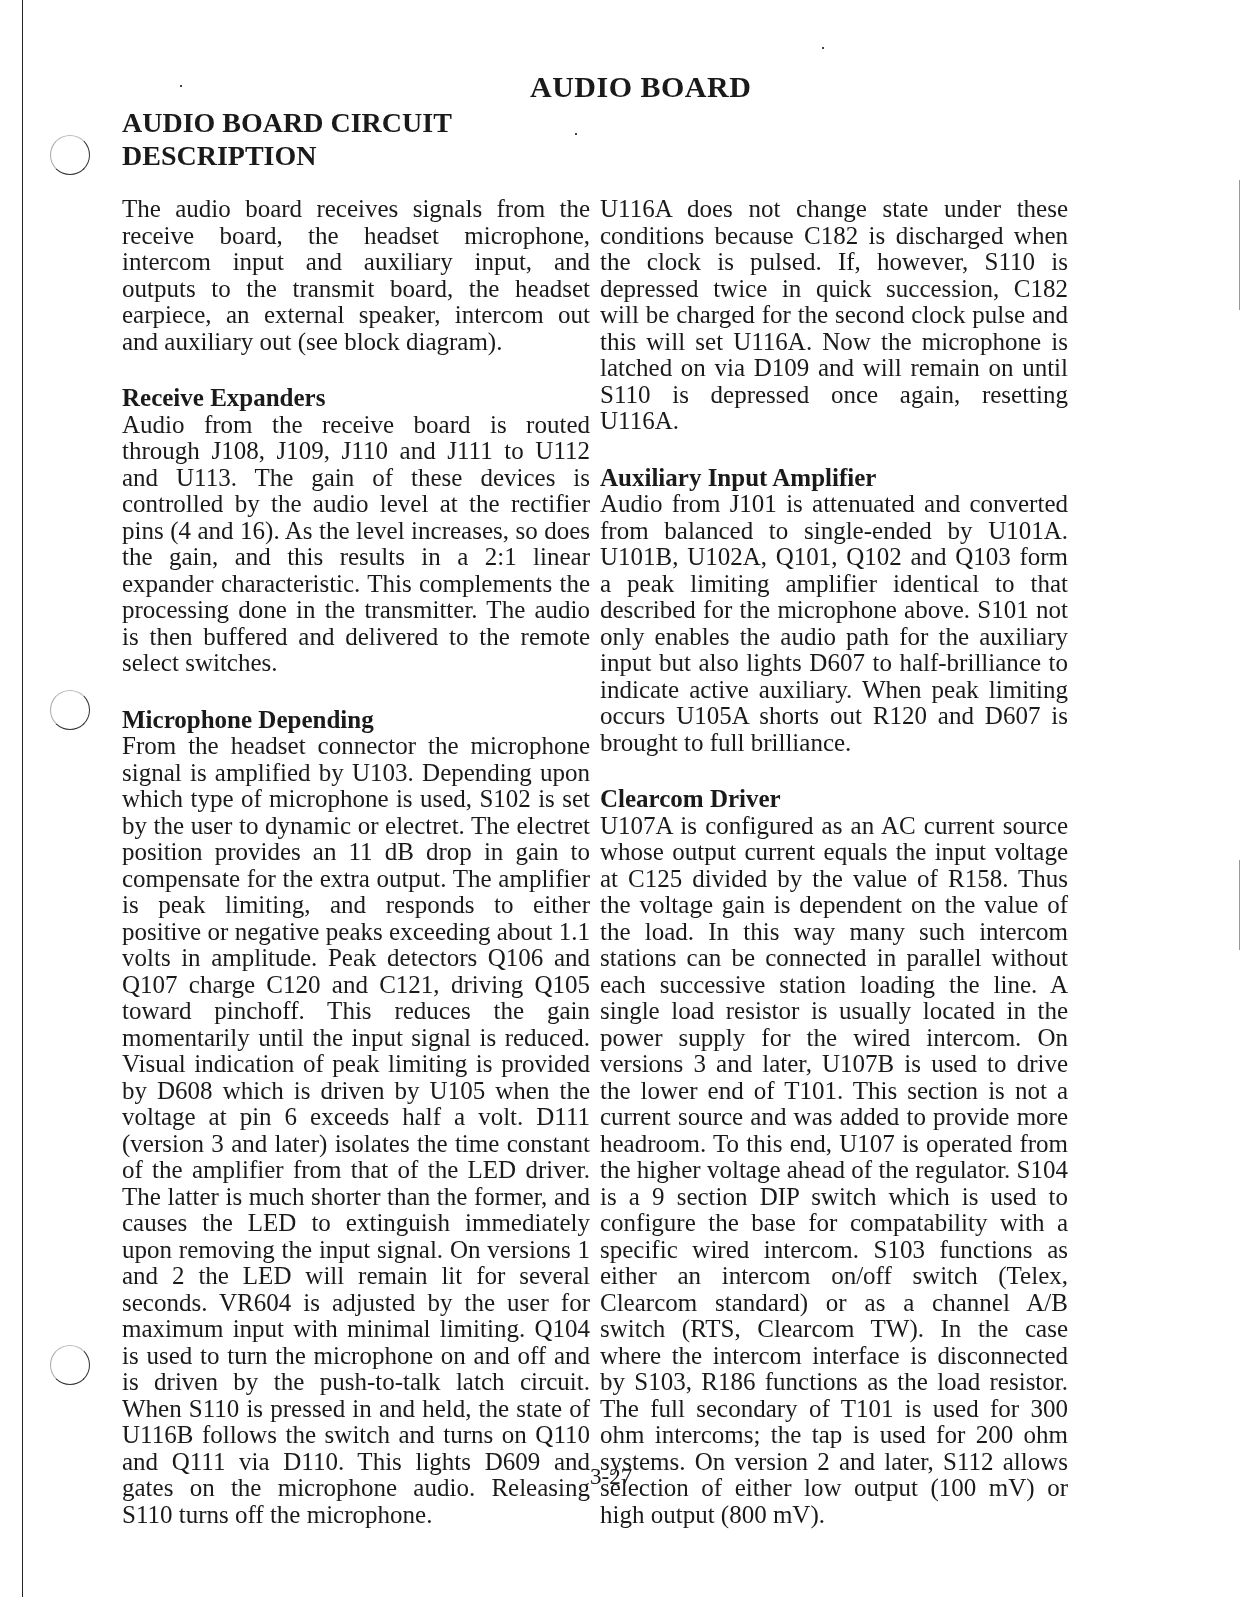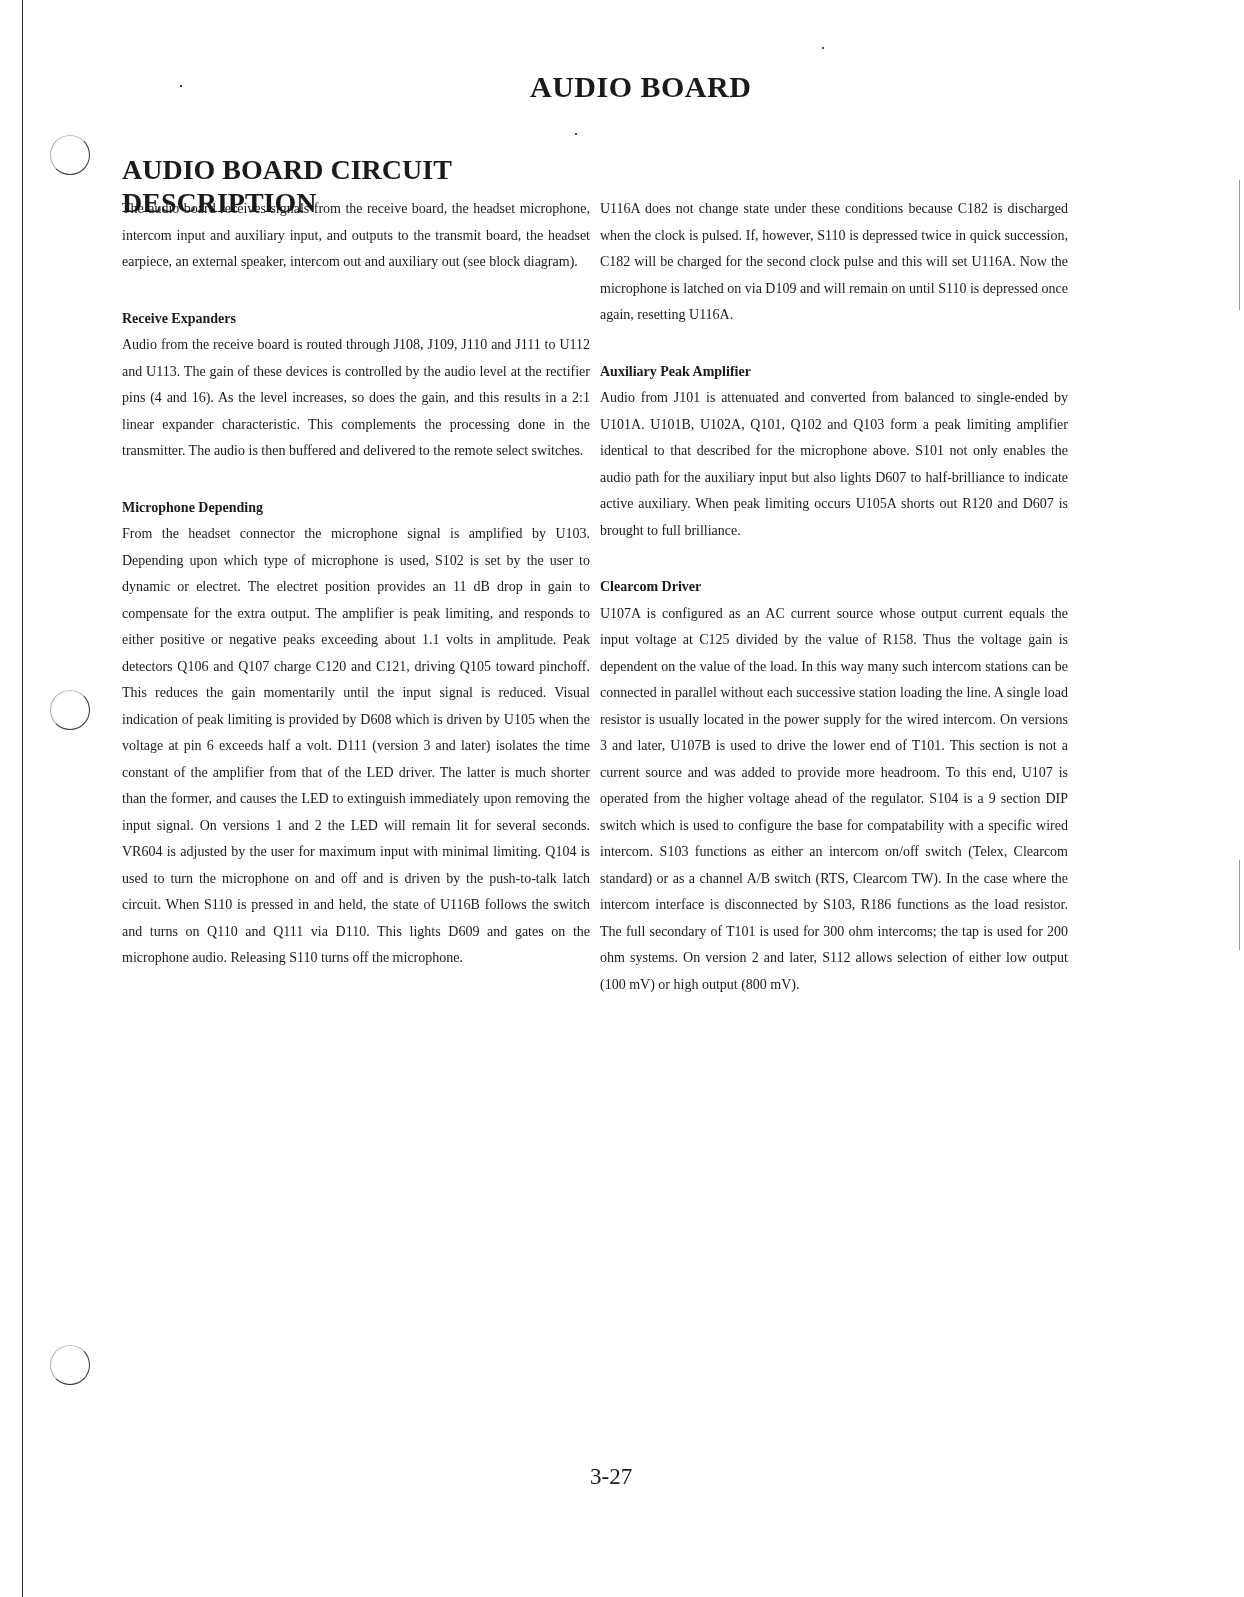--- a/index.html
+++ b/index.html
@@ -5,22 +5,22 @@
     html, body { margin: 0; padding: 0; background: #ffffff; }
     body { width: 1244px; height: 1597px; position: relative; overflow: hidden;
            font-family: "Liberation Serif", "DejaVu Serif", serif; color: #1a1a1a; }
     .edge-line { position: absolute; left: 22px; width: 1px; background: #222; }
     .right-edge { position: absolute; right: 4px; width: 1px; background: #999; }
     .hole { position: absolute; left: 50px; width: 38px; height: 38px; border: 1.5px solid #333;
             border-radius: 50%; border-left-color: #aaa; border-top-color: #bbb; }
     .page-header { position: absolute; top: 70px; left: 490px; font-size: 30px; font-weight: bold;
                    letter-spacing: 0.5px; margin-left: 40px; }
     .section-title { position: absolute; top: 106px; left: 122px; font-size: 28px; font-weight: bold;
-                     line-height: 33px; margin-top: 47px; }
-    .column { position: absolute; top: 196px; width: 468px; font-size: 14px; line-height: 26.5px;
+                     line-height: 33px; }
+    .column { position: absolute; top: 196px; width: 468px; font-size: 25px; line-height: 26.5px;
               text-align: justify; }
     .col-left { left: 122px; }
     .col-right { left: 600px; }
     .para { margin: 0; }
     .subhead { font-weight: bold; margin: 0; }
     .gap-c { height: 30px; }
     .page-number { position: absolute; top: 1464px; left: 590px; font-size: 23px; }
     .speck { position: absolute; width: 2px; height: 2px; background: #444; }
   </style>
 </head>
@@ -48,20 +48,20 @@
   <p class="subhead">Receive Expanders</p>
   <p class="para">Audio from the receive board is routed through J108, J109, J110 and J111 to U112 and U113. The gain of these devices is controlled by the audio level at the rectifier pins (4 and 16). As the level increases, so does the gain, and this results in a 2:1 linear expander characteristic. This complements the processing done in the transmitter. The audio is then buffered and delivered to the remote select switches.</p>
   <div class="gap-c"></div>
   <p class="subhead">Microphone Depending</p>
   <p class="para">From the headset connector the microphone signal is amplified by U103. Depending upon which type of microphone is used, S102 is set by the user to dynamic or electret. The electret position provides an 11 dB drop in gain to compensate for the extra output. The amplifier is peak limiting, and responds to either positive or negative peaks exceeding about 1.1 volts in amplitude. Peak detectors Q106 and Q107 charge C120 and C121, driving Q105 toward pinchoff. This reduces the gain momentarily until the input signal is reduced. Visual indication of peak limiting is provided by D608 which is driven by U105 when the voltage at pin 6 exceeds half a volt. D111 (version 3 and later) isolates the time constant of the amplifier from that of the LED driver. The latter is much shorter than the former, and causes the LED to extinguish immediately upon removing the input signal. On versions 1 and 2 the LED will remain lit for several seconds. VR604 is adjusted by the user for maximum input with minimal limiting. Q104 is used to turn the microphone on and off and is driven by the push-to-talk latch circuit. When S110 is pressed in and held, the state of U116B follows the switch and turns on Q110 and Q111 via D110. This lights D609 and gates on the microphone audio. Releasing S110 turns off the microphone.</p>
 </div>
 
 <div class="column col-right">
   <p class="para">U116A does not change state under these conditions because C182 is discharged when the clock is pulsed. If, however, S110 is depressed twice in quick succession, C182 will be charged for the second clock pulse and this will set U116A. Now the microphone is latched on via D109 and will remain on until S110 is depressed once again, resetting U116A.</p>
   <div class="gap-c"></div>
-  <p class="subhead">Auxiliary Peak Amplifier</p>
+  <p class="subhead">Auxiliary Input Amplifier</p>
   <p class="para">Audio from J101 is attenuated and converted from balanced to single-ended by U101A. U101B, U102A, Q101, Q102 and Q103 form a peak limiting amplifier identical to that described for the microphone above. S101 not only enables the audio path for the auxiliary input but also lights D607 to half-brilliance to indicate active auxiliary. When peak limiting occurs U105A shorts out R120 and D607 is brought to full brilliance.</p>
   <div class="gap-c"></div>
   <p class="subhead">Clearcom Driver</p>
   <p class="para">U107A is configured as an AC current source whose output current equals the input voltage at C125 divided by the value of R158. Thus the voltage gain is dependent on the value of the load. In this way many such intercom stations can be connected in parallel without each successive station loading the line. A single load resistor is usually located in the power supply for the wired intercom. On versions 3 and later, U107B is used to drive the lower end of T101. This section is not a current source and was added to provide more headroom. To this end, U107 is operated from the higher voltage ahead of the regulator. S104 is a 9 section DIP switch which is used to configure the base for compatability with a specific wired intercom. S103 functions as either an intercom on/off switch (Telex, Clearcom standard) or as a channel A/B switch (RTS, Clearcom TW). In the case where the intercom interface is disconnected by S103, R186 functions as the load resistor. The full secondary of T101 is used for 300 ohm intercoms; the tap is used for 200 ohm systems. On version 2 and later, S112 allows selection of either low output (100 mV) or high output (800 mV).</p>
 </div>
 
 <div class="page-number">3-27</div>
 
 </body></html>

